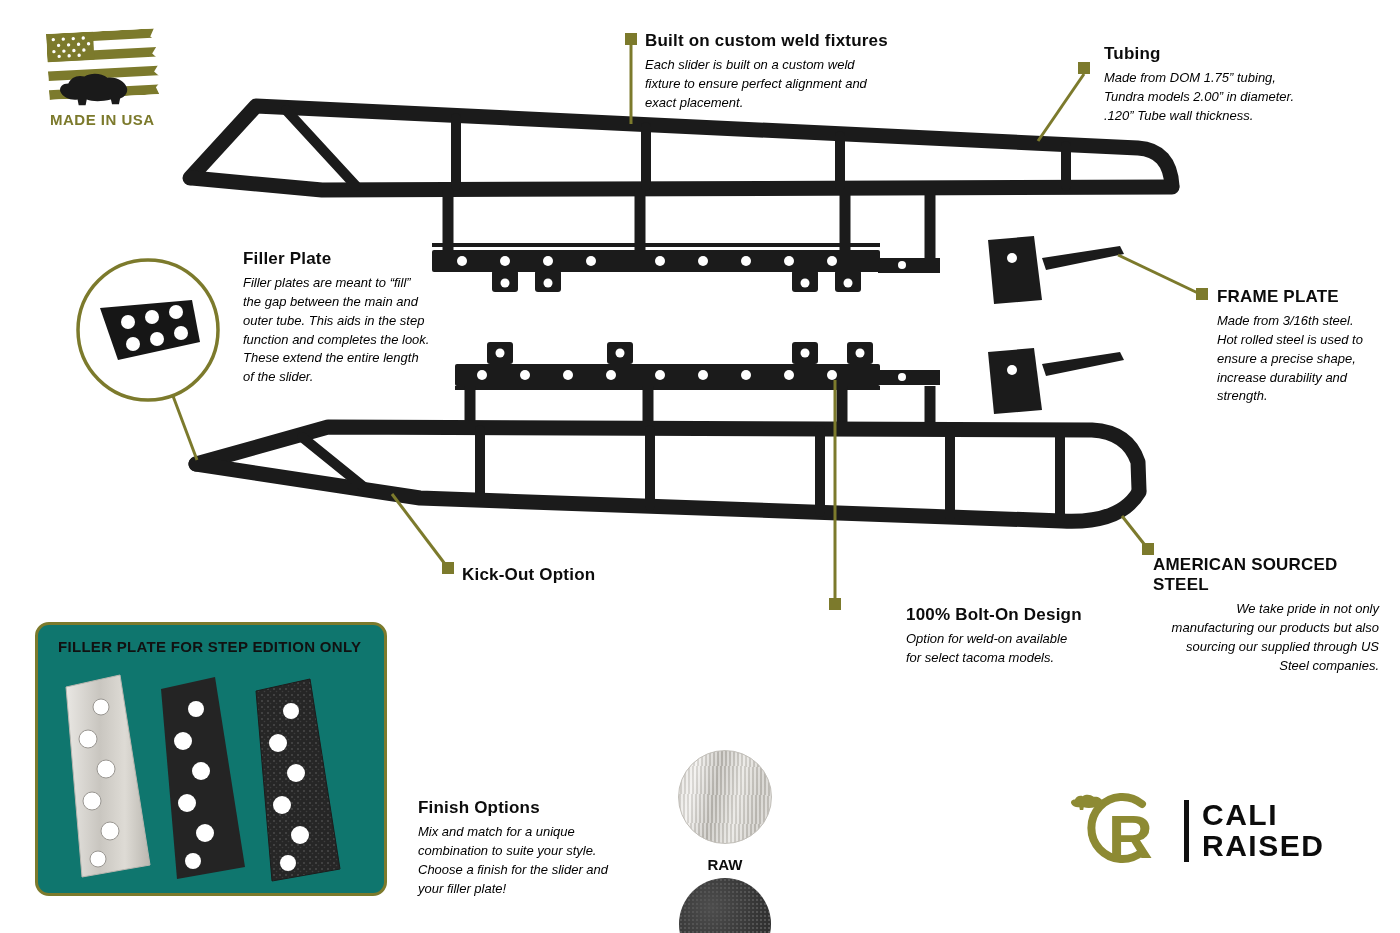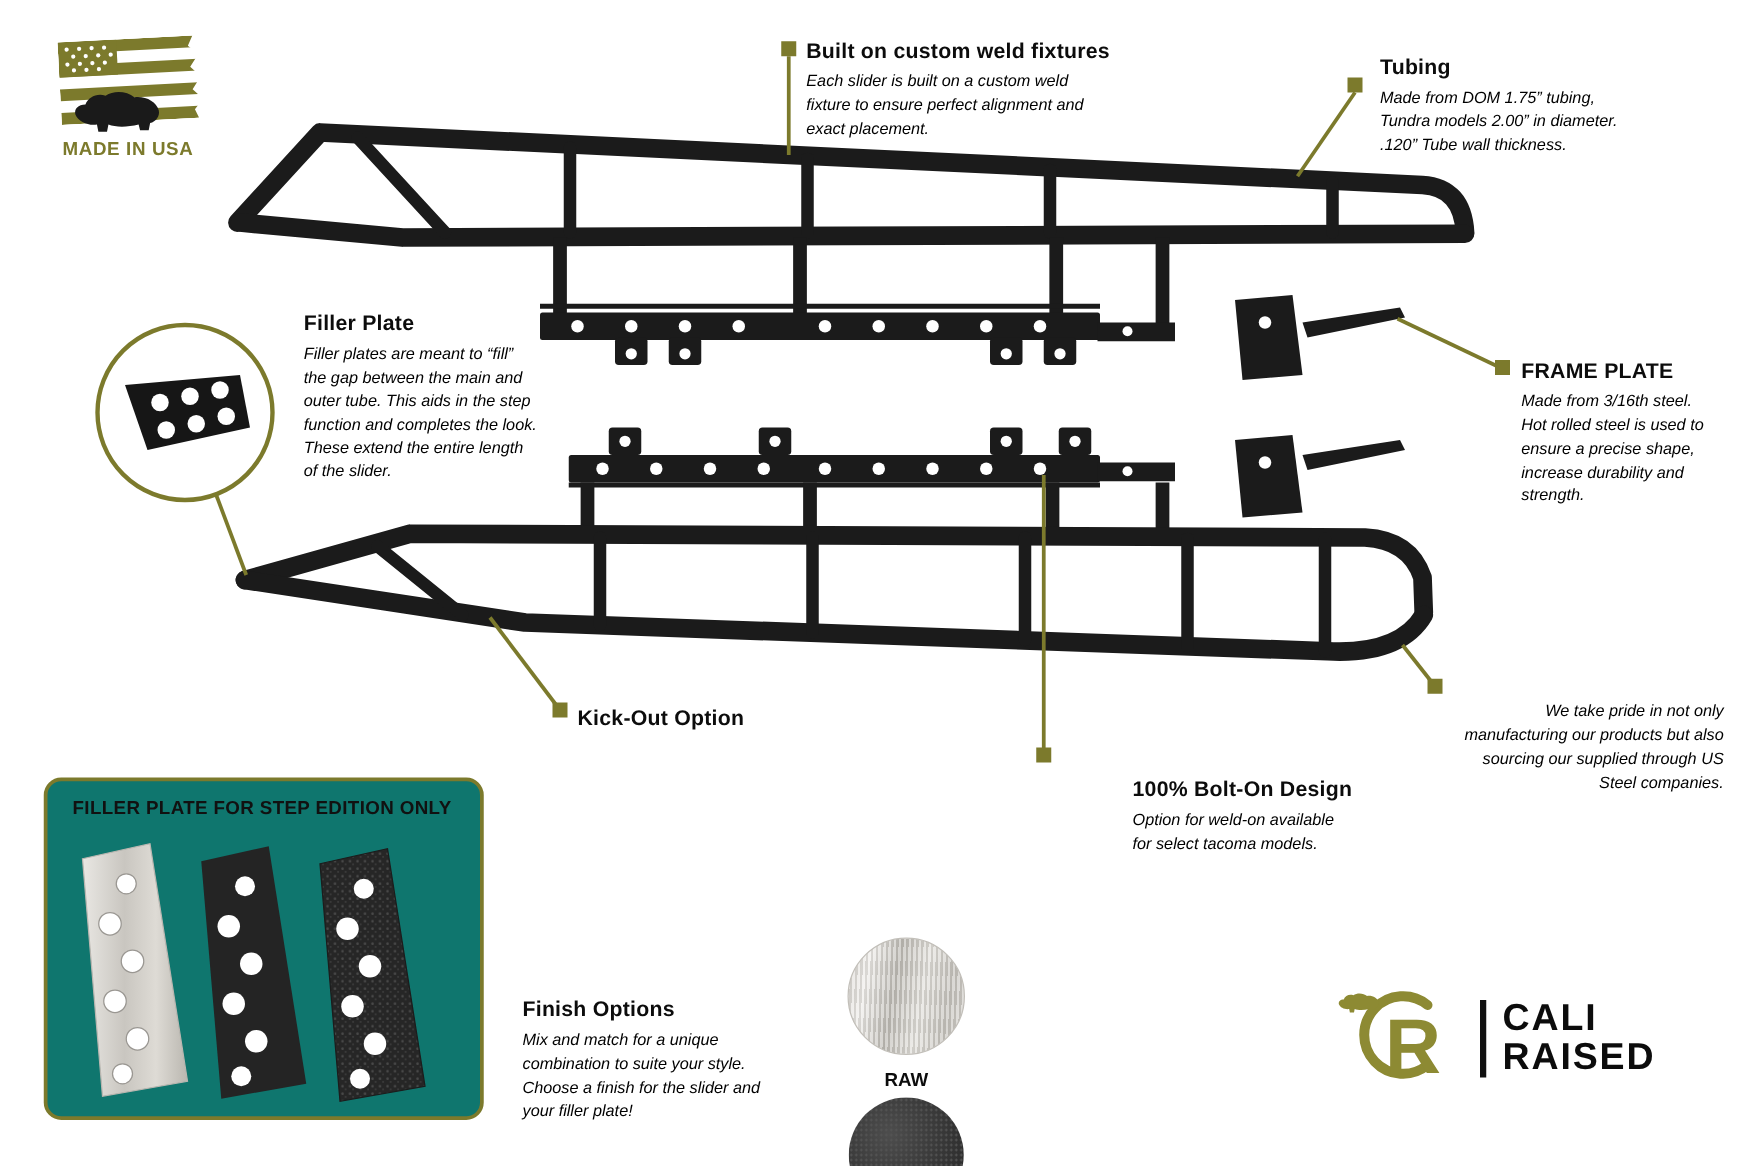--- a/index.html
+++ b/index.html
@@ -233,26 +233,27 @@
 
   <div class="callout" style="left:1217px;top:287px;width:172px;">
     <div class="heading">FRAME PLATE</div>
     <div class="body-text" style="width:160px;">Made from 3/16th steel. Hot rolled steel is used to ensure a precise shape, increase durability and strength.</div>
   </div>
 
   <div class="callout" style="left:462px;top:565px;width:256px;">
     <div class="heading">Kick-Out Option</div>
   </div>
 
-  <div class="callout" style="left:906px;top:622px;width:190px;">
+  <div class="callout" style="left:906px;top:605px;width:190px;">
     <div class="heading">100% Bolt-On Design</div>
     <div class="body-text" style="width:168px;">Option for weld-on available for select tacoma models.</div>
   </div>
 
   <div class="callout" style="left:1153px;top:555px;width:236px;">
+    <div class="heading">AMERICAN SOURCED STEEL</div>
     <div class="body-text" style="width:226px;text-align:right;">We take pride in not only manufacturing our products but also sourcing our supplied through US Steel companies.</div>
   </div>
 
   <div id="filler-box">
     <div class="box-title">FILLER PLATE FOR STEP EDITION ONLY</div>
     <svg width="346" height="224" viewBox="0 0 346 224">
       <g>
         <polygon points="28,18 82,6 112,196 44,208" fill="url(#rawGrad)" stroke="#b9b6b0" stroke-width="1"></polygon>
         <g fill="#ffffff" stroke="#9a9792" stroke-width="1">
           <circle cx="63" cy="38" r="8"></circle>

